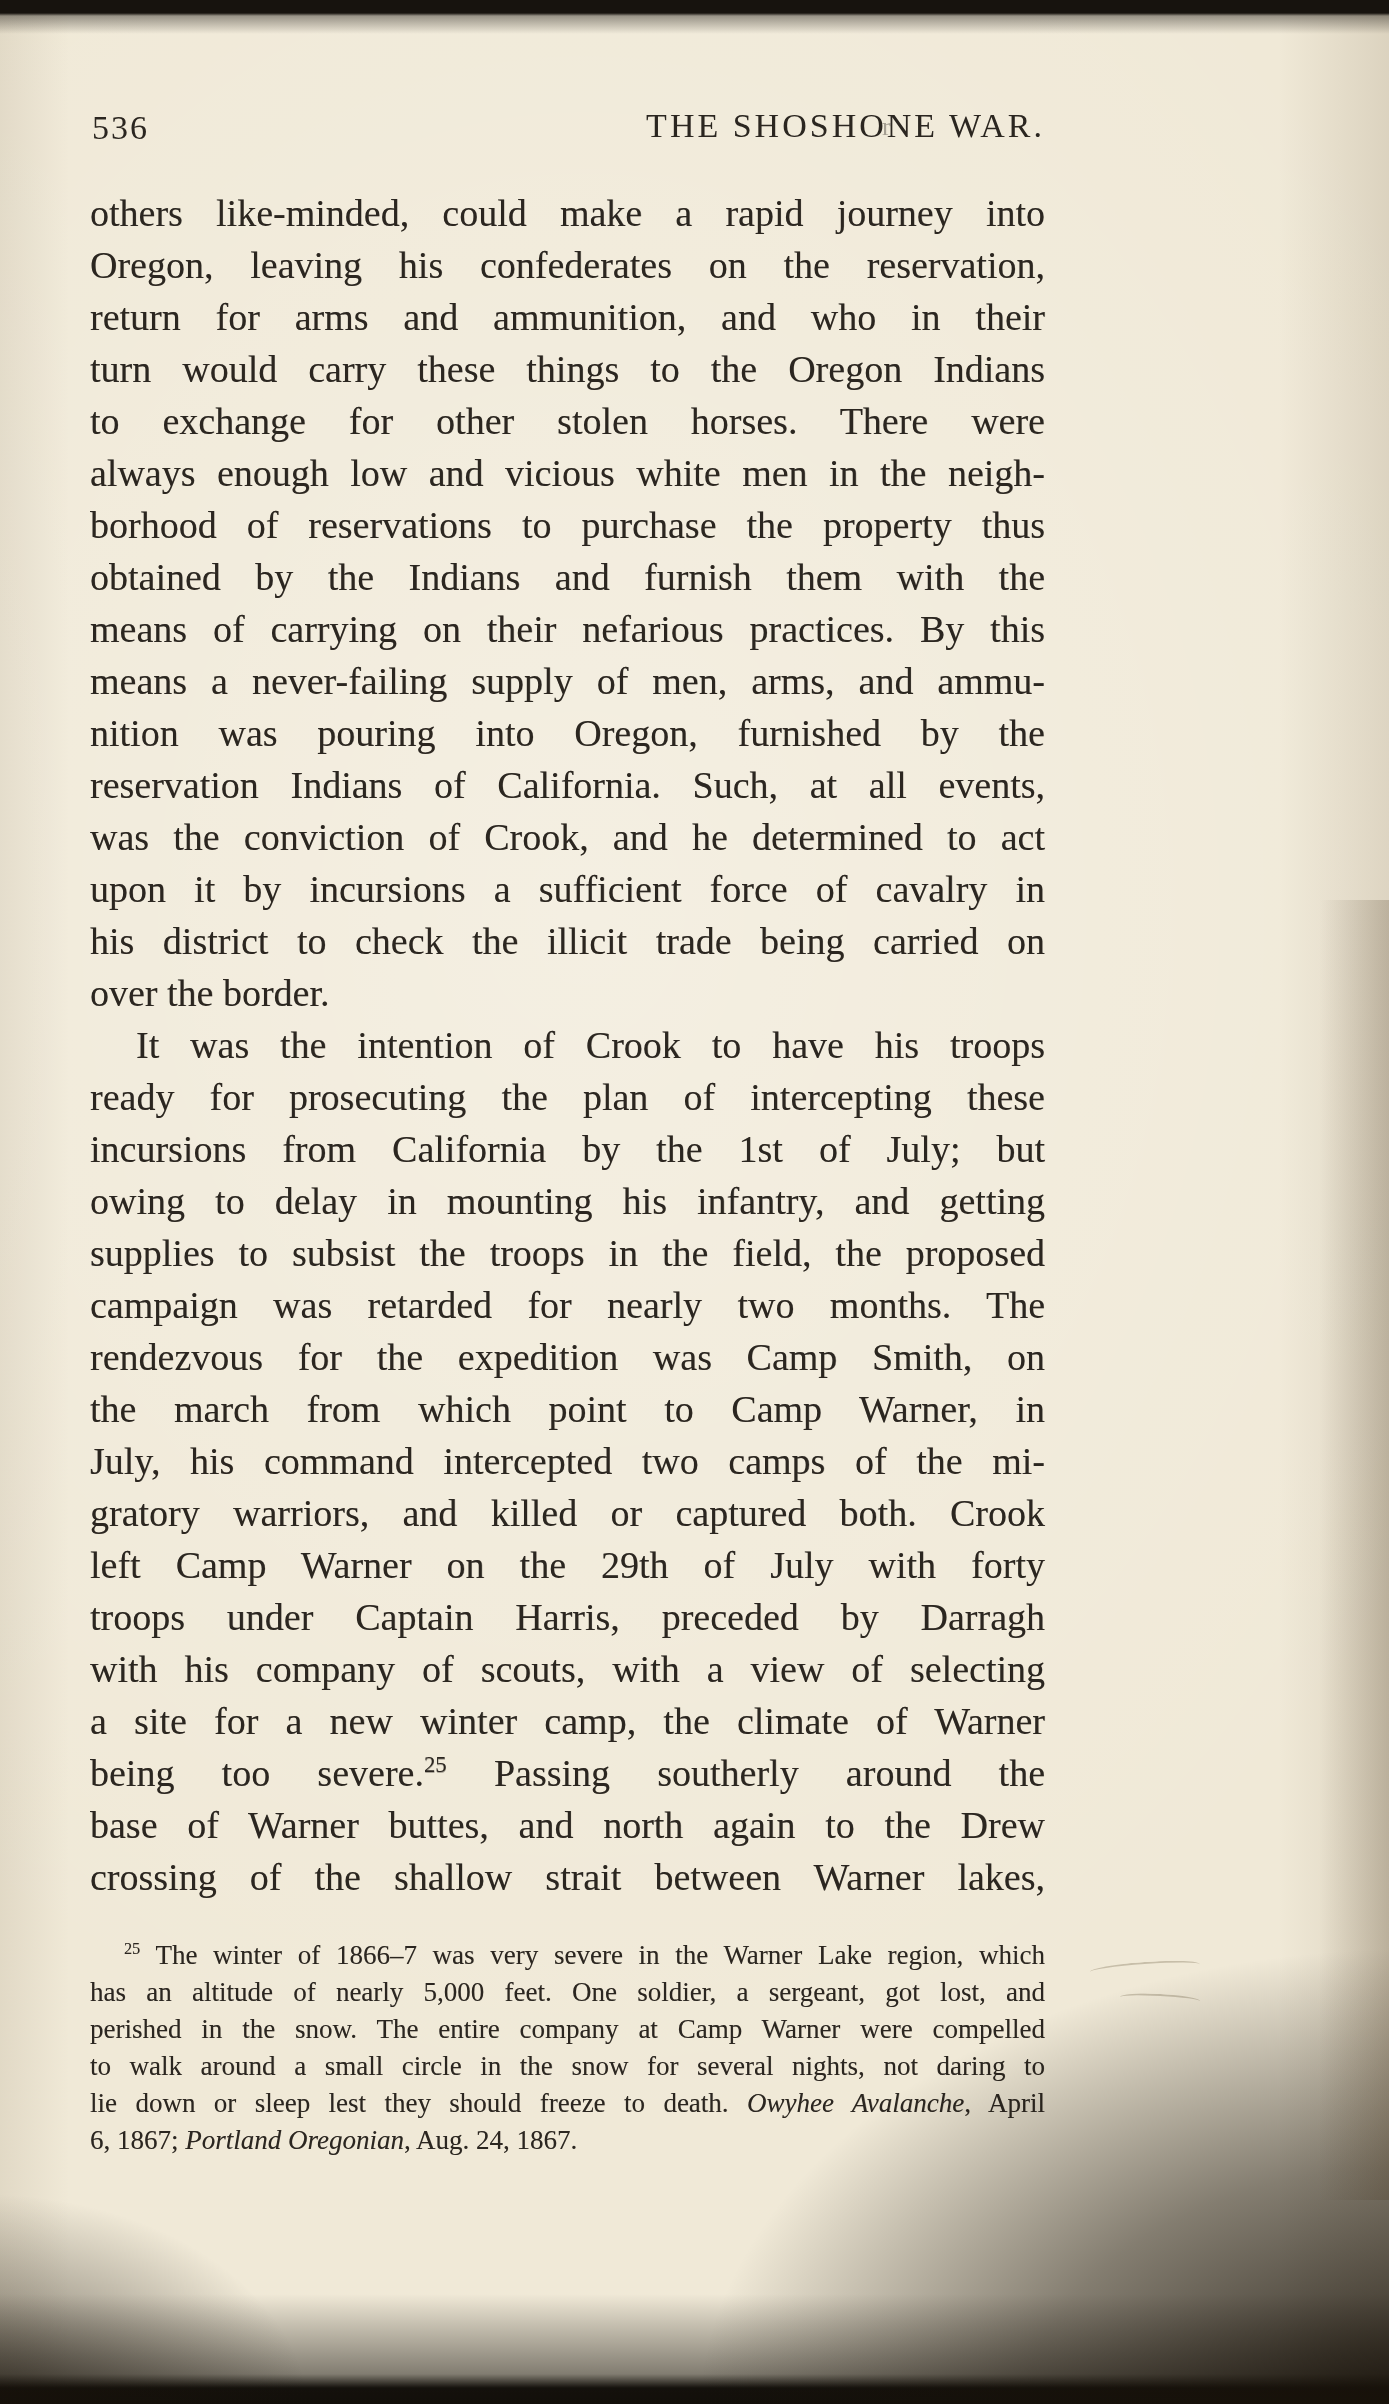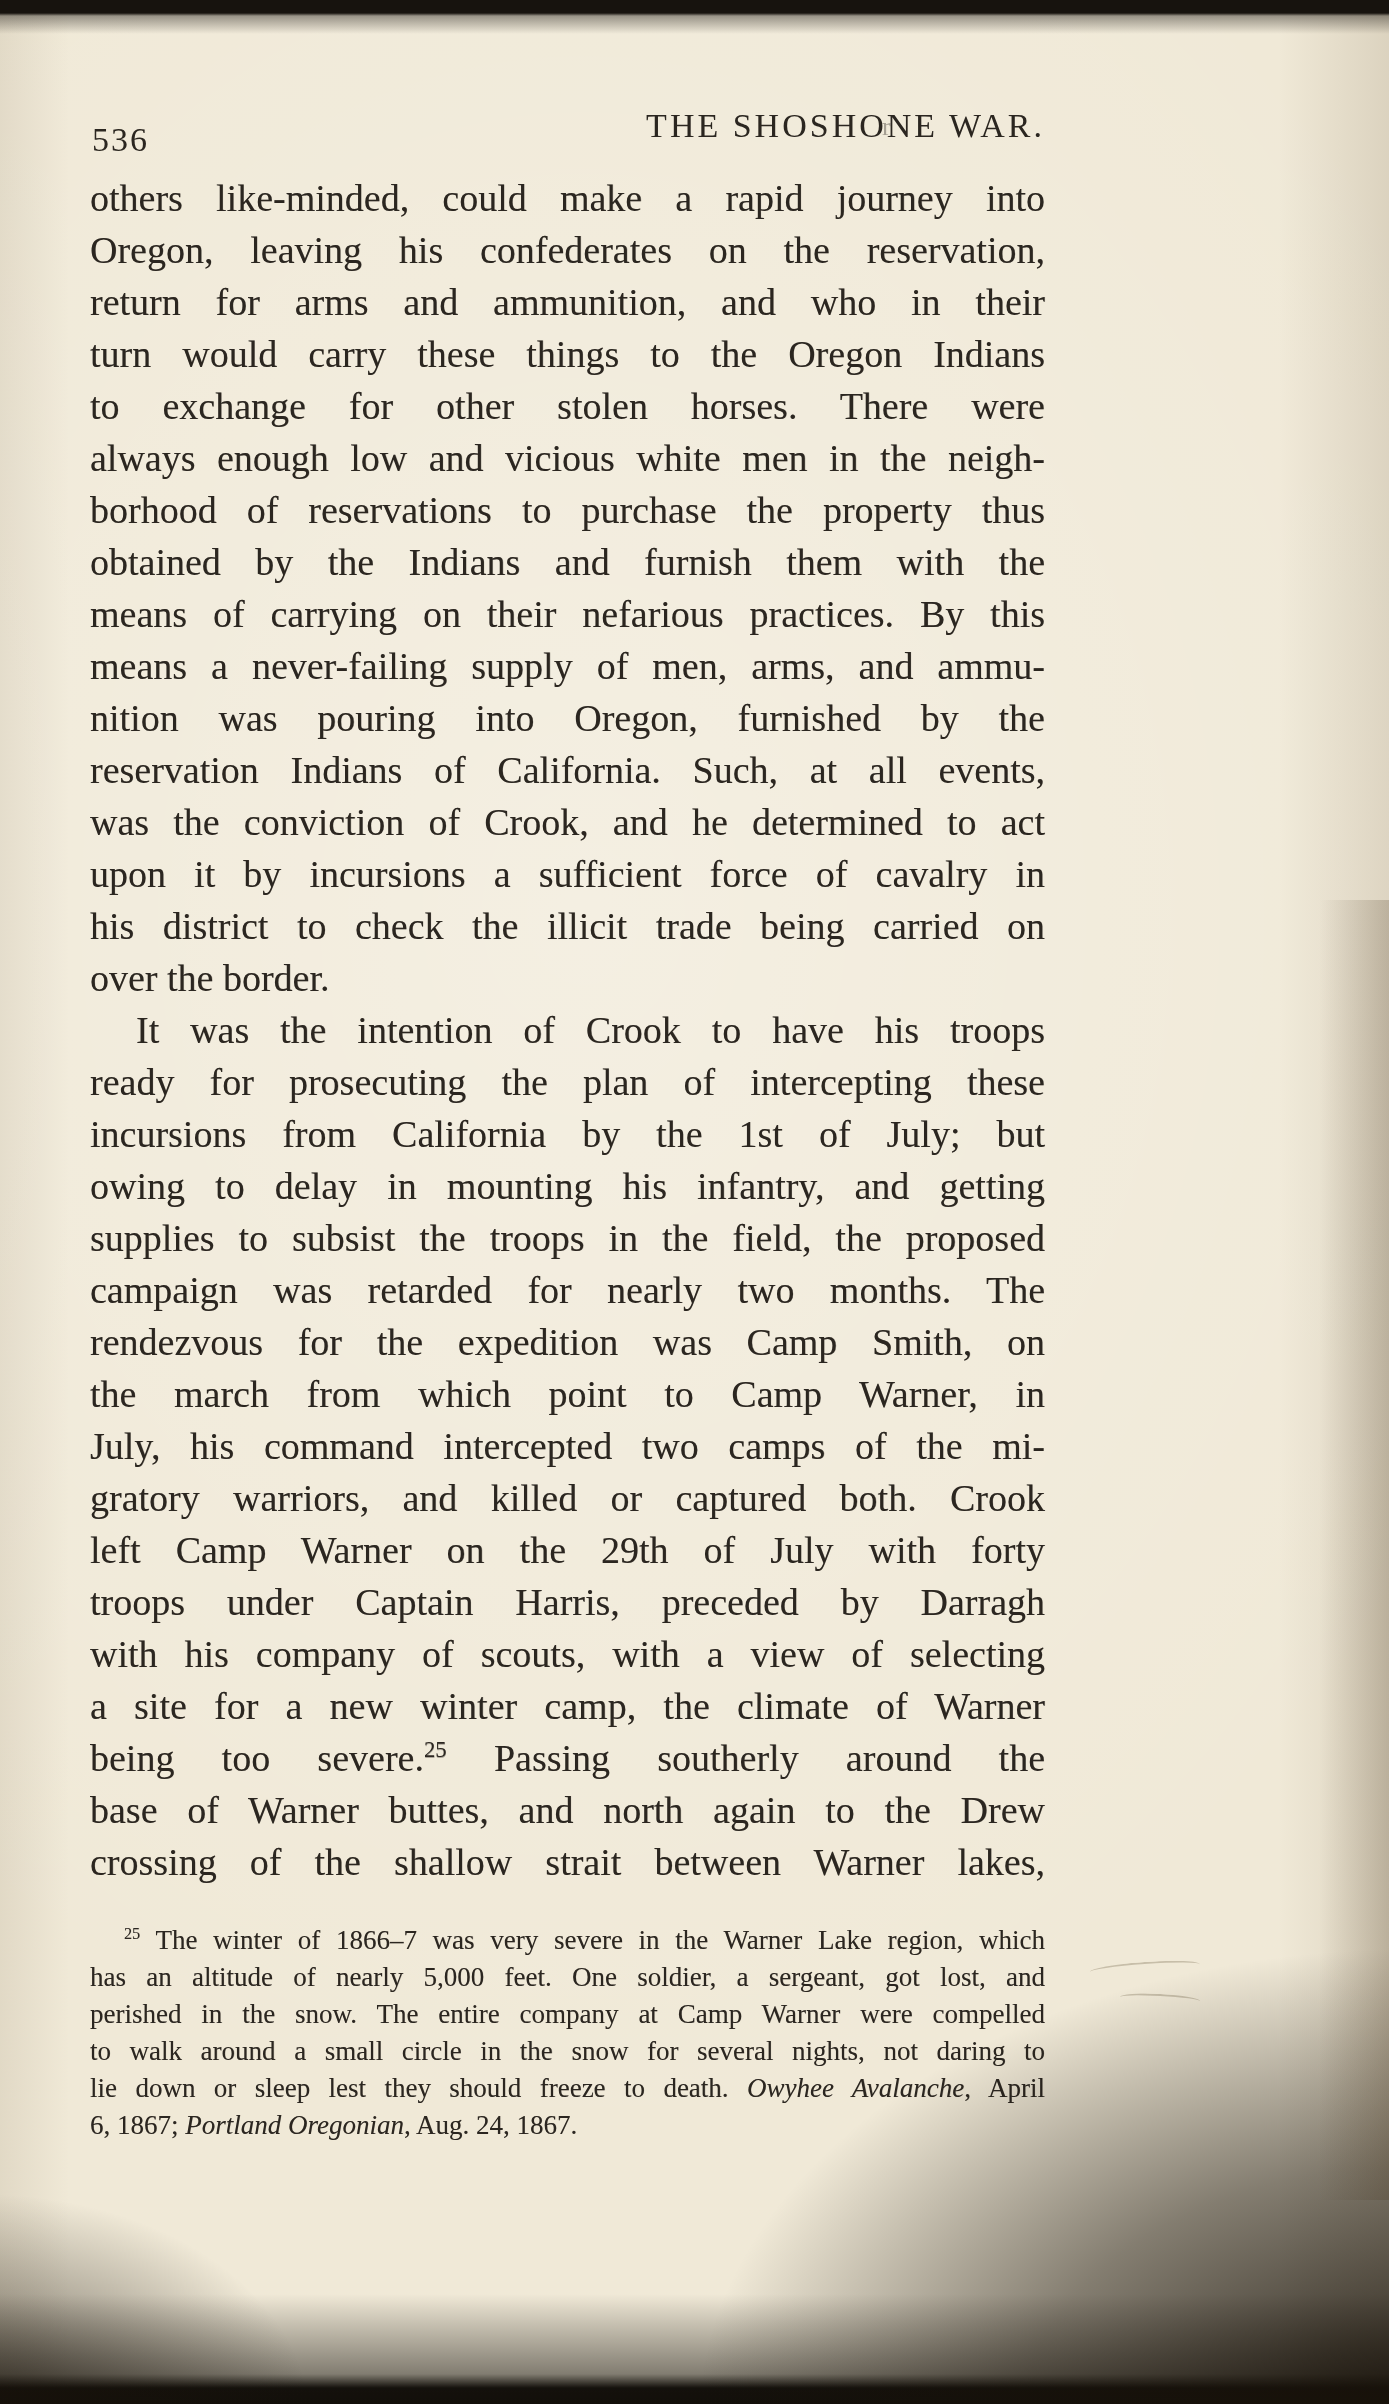--- a/index.html
+++ b/index.html
@@ -24,24 +24,24 @@
   .corner-br { position: absolute; right: 0; bottom: 0; width: 700px; height: 460px;
     background: radial-gradient(ellipse at 103% 105%, rgba(24,18,10,0.95) 0, rgba(24,18,10,0.50) 38%, rgba(24,18,10,0) 70%); }
   .corner-bl { position: absolute; left: 0; bottom: 0; width: 340px; height: 230px;
     background: radial-gradient(ellipse at -5% 108%, rgba(24,18,10,0.70) 0, rgba(24,18,10,0) 65%); }
   .edge-right { position: absolute; right: 0; top: 900px; width: 70px; height: 1300px;
     background: linear-gradient(to left, rgba(70,52,28,0.22), rgba(70,52,28,0)); }
 
   
   .content { position: absolute; left: 90px; top: 106px; width: 955px; }
   .header { position: relative; height: 52px; font-size: 34px; line-height: 40px; }
-  .pagenum { position: absolute; left: 2px; top: 14px; letter-spacing: 2px; }
+  .pagenum { position: absolute; left: 2px; top: 2px; letter-spacing: 2px; }
   .running { display: block; text-align: right; letter-spacing: 3px; }
 
-  .bodytext { margin-top: 14px; font-size: 38px; line-height: 52px;
+  .bodytext { margin-top: 29px; font-size: 38px; line-height: 52px;
     text-shadow: 0.3px 0.3px 0.5px rgba(43,38,32,0.35); }
   .tline { text-align: justify; text-align-last: justify; }
   .tline.lastline { text-align-last: left; }
   .tline.indent { text-indent: 46px; }
   .supn { font-size: 0.6em; vertical-align: super; line-height: 0; }
   .ital { font-style: italic; }
 
   .footnote { margin-top: 34px; font-size: 27px; line-height: 37px;
     text-shadow: 0.3px 0.3px 0.5px rgba(43,38,32,0.30); }
   .footnote .tline.indent { text-indent: 34px; }

